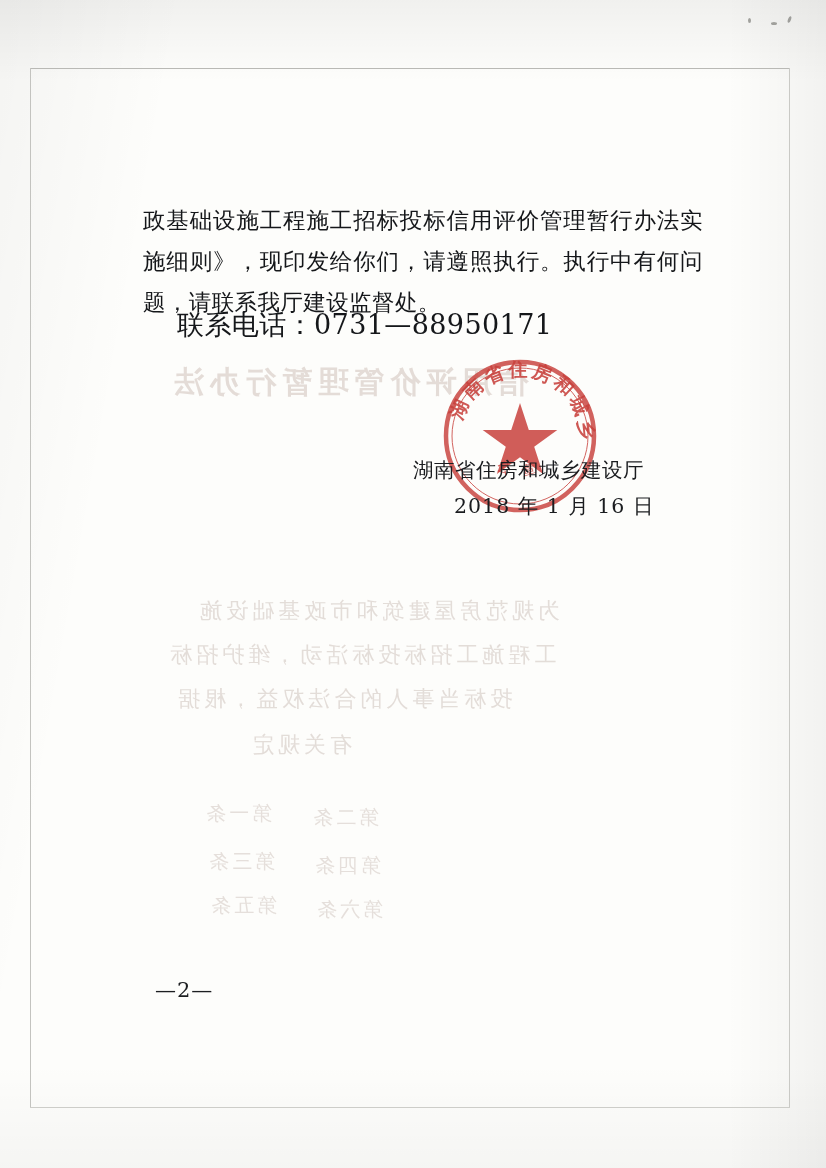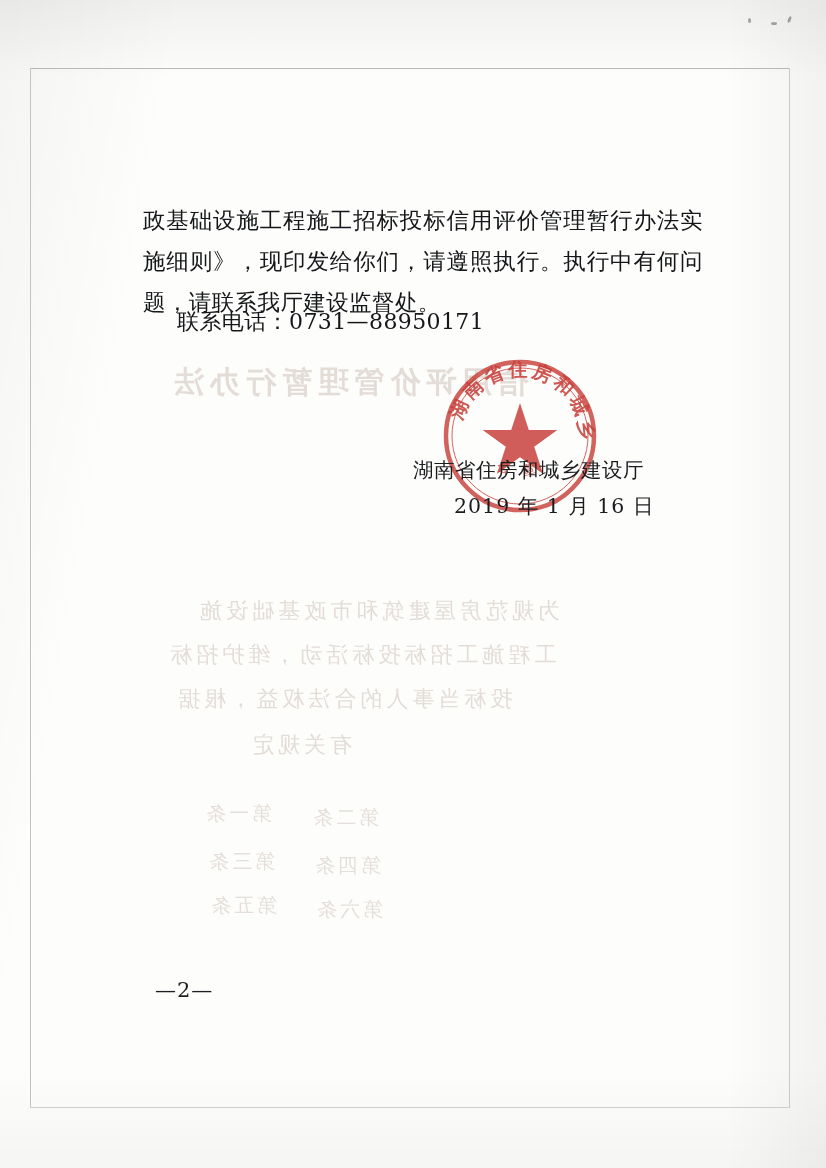--- a/index.html
+++ b/index.html
@@ -83,21 +83,21 @@
     font-family: "DejaVu Serif", "Liberation Serif", serif;
   }
   .body-block p {
     margin: 0;
     text-align: justify;
   }
   .contact-line {
     position: absolute;
     left: 177px;
     top: 307px;
-    font-size: 22px;
+    font-size: 27px;
     color: #15171a;
     letter-spacing: 0.4px;
     font-family: "DejaVu Serif", "Liberation Serif", serif;
     text-align: right;
   }
 
   
   .signature {
     position: absolute;
     left: 413px;
@@ -239,18 +239,18 @@
         <textPath href="#sealArcTop" startOffset="8%">湖南省住房和城乡建设厅</textPath>
       </text>
       <text font-family="DejaVu Serif, serif" font-size="14" fill="#c8413c" opacity="0.8" letter-spacing="5">
         <textPath href="#sealArcBottom" startOffset="30%">公 章</textPath>
       </text>
     </svg>
   </div>
 
   <div class="signature">
     <span>湖南省住房和城乡建设厅</span>
-    <span class="date">2019 年 1 月 16 日</span>
+    <span class="date">2018 年 1 月 16 日</span>
   </div>
 
   <div class="page-number">—2—</div>
 
 </div>
 
 </body></html>

